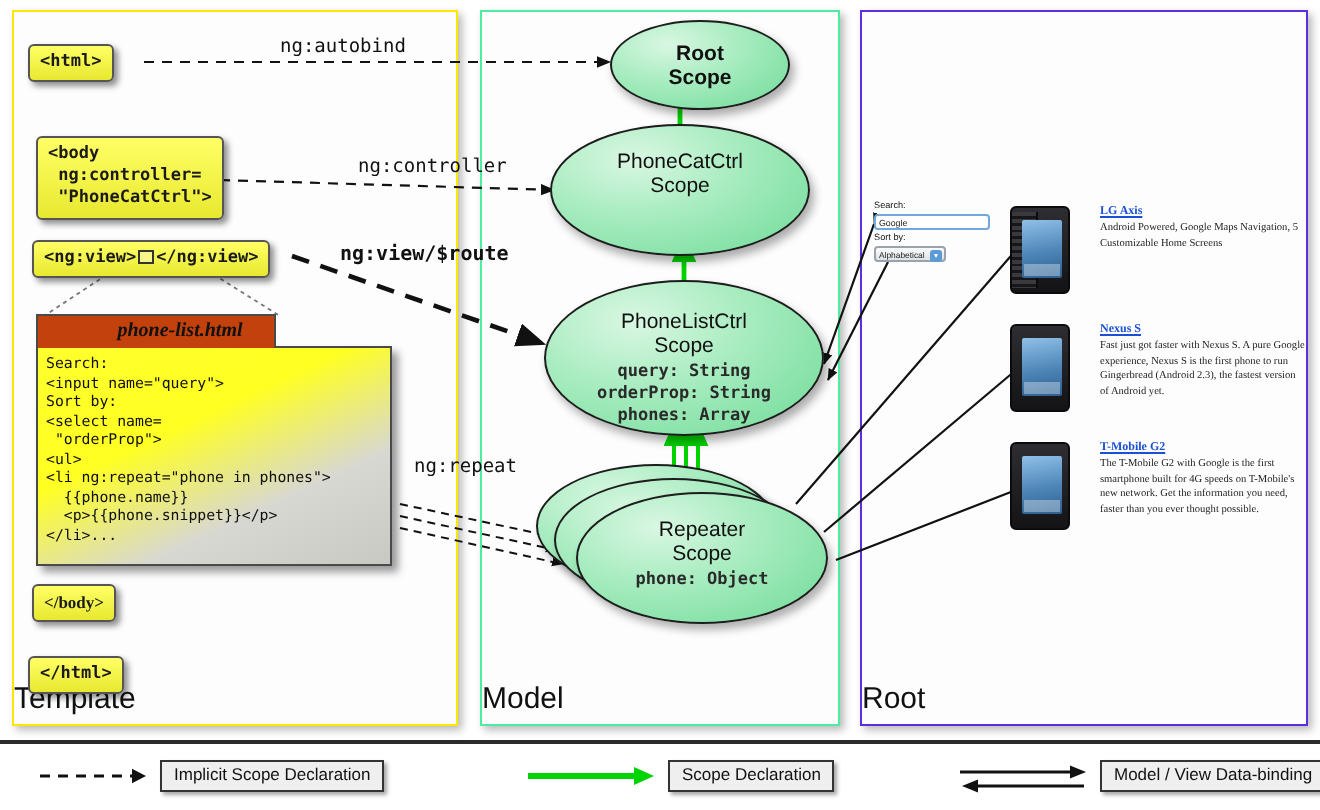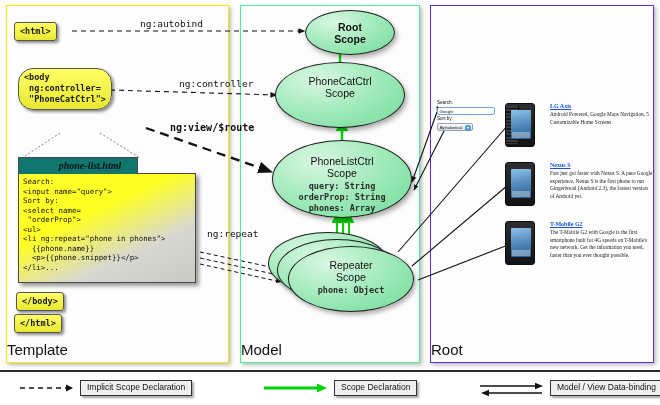--- a/index.html
+++ b/index.html
@@ -39,38 +39,38 @@
     box-shadow:2px 2px 3px rgba(0,0,0,.45);
     font-family:"DejaVu Sans Mono", monospace;
     font-weight:bold;
     font-size:8.5px;
     color:#1a1a1a;
     padding:3px 5px;
     line-height:1.32;
     white-space:pre;
   }
   #tag-html   { left:14px;  top:22px;  }
-  #tag-body   { left:18px;  top:68px;border-radius:15px;  }
+  #tag-body   { left:18px;  top:68px;  }
   #tag-ngview { left:16px;  top:120px; }
-  #tag-bodyc  { left:16px;  top:292px; }
-  #tag-htmlc  { left:14px;  top:314px; }
+  #tag-bodyc  { left:16px;  top:292px;font-family:Liberation Serif, serif; }
+  #tag-htmlc  { left:14px;  top:328px; }
 
   .ngview-sq {
     display:inline-block;width:8px;height:7px;
     border:1.2px solid #333;background:#f5f58a;
     vertical-align:middle;margin:0 1px;
   }
 
   
   #callout {
     position:absolute; left:18px; top:157px; width:178px; height:130px;
   }
   #callout-title {
     position:absolute; left:0; top:0; width:120px; height:17px;
-    background:#0f766e; border:1.2px solid #4a4a4a;
+    background:#c2410c; border:1.2px solid #4a4a4a;
     border-bottom:none;
     font-family:"Liberation Serif", serif;
     font-style:italic; font-weight:bold; font-size:10px;
     color:#111; text-align:center; line-height:16px;
     z-index:3;
     padding-left:24px;
   }
   #callout-body {
     position:absolute; left:0; top:16px; width:178px; height:110px;
     background:linear-gradient(155deg,#ffff2e 0%,#ffff22 38%,#d8d8d2 70%,#c9c9c4 100%);
@@ -267,20 +267,21 @@
     <path d="M508,245 L418,280" stroke="#111" stroke-width="1.1" fill="none" marker-start="url(#ah-black-s)"></path>
 
     <path d="M290,252 L320,250" stroke="#111" stroke-width="0.9" fill="none" marker-end="url(#ah-black-s)"></path>
     <path d="M300,268 L328,265" stroke="#111" stroke-width="0.9" fill="none" marker-end="url(#ah-black-s)"></path>
   </svg>
 
   <div class="tag" id="tag-html">&lt;html&gt;</div>
   <div class="tag" id="tag-body">&lt;body
  ng:controller=
  "PhoneCatCtrl"&gt;</div>
+  <div class="tag" id="tag-ngview"><span>&lt;ng:view&gt;</span><span class="ngview-sq"></span><span>&lt;/ng:view&gt;</span></div>
   <div class="tag" id="tag-bodyc">&lt;/body&gt;</div>
   <div class="tag" id="tag-htmlc">&lt;/html&gt;</div>
 
   <div id="callout">
     <div id="callout-title">phone-list.html</div>
     <div id="callout-body">Search:
 &lt;input name="query"&gt;
 Sort by:
 &lt;select name=
  "orderProp"&gt;

